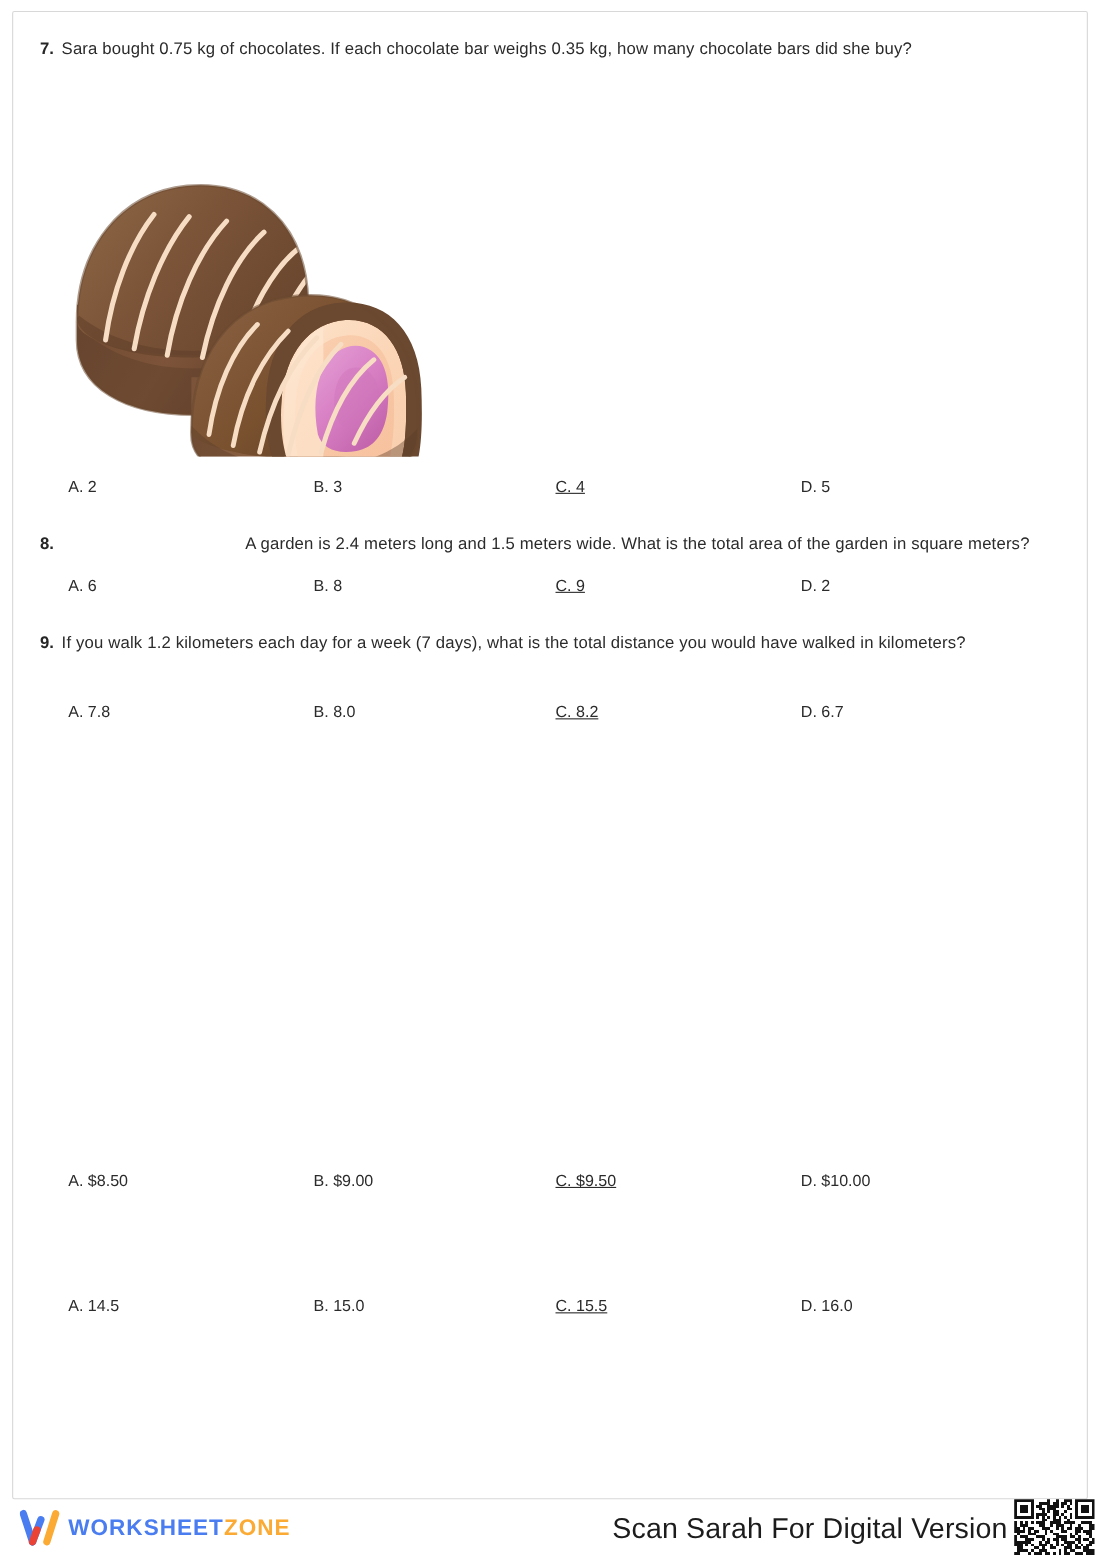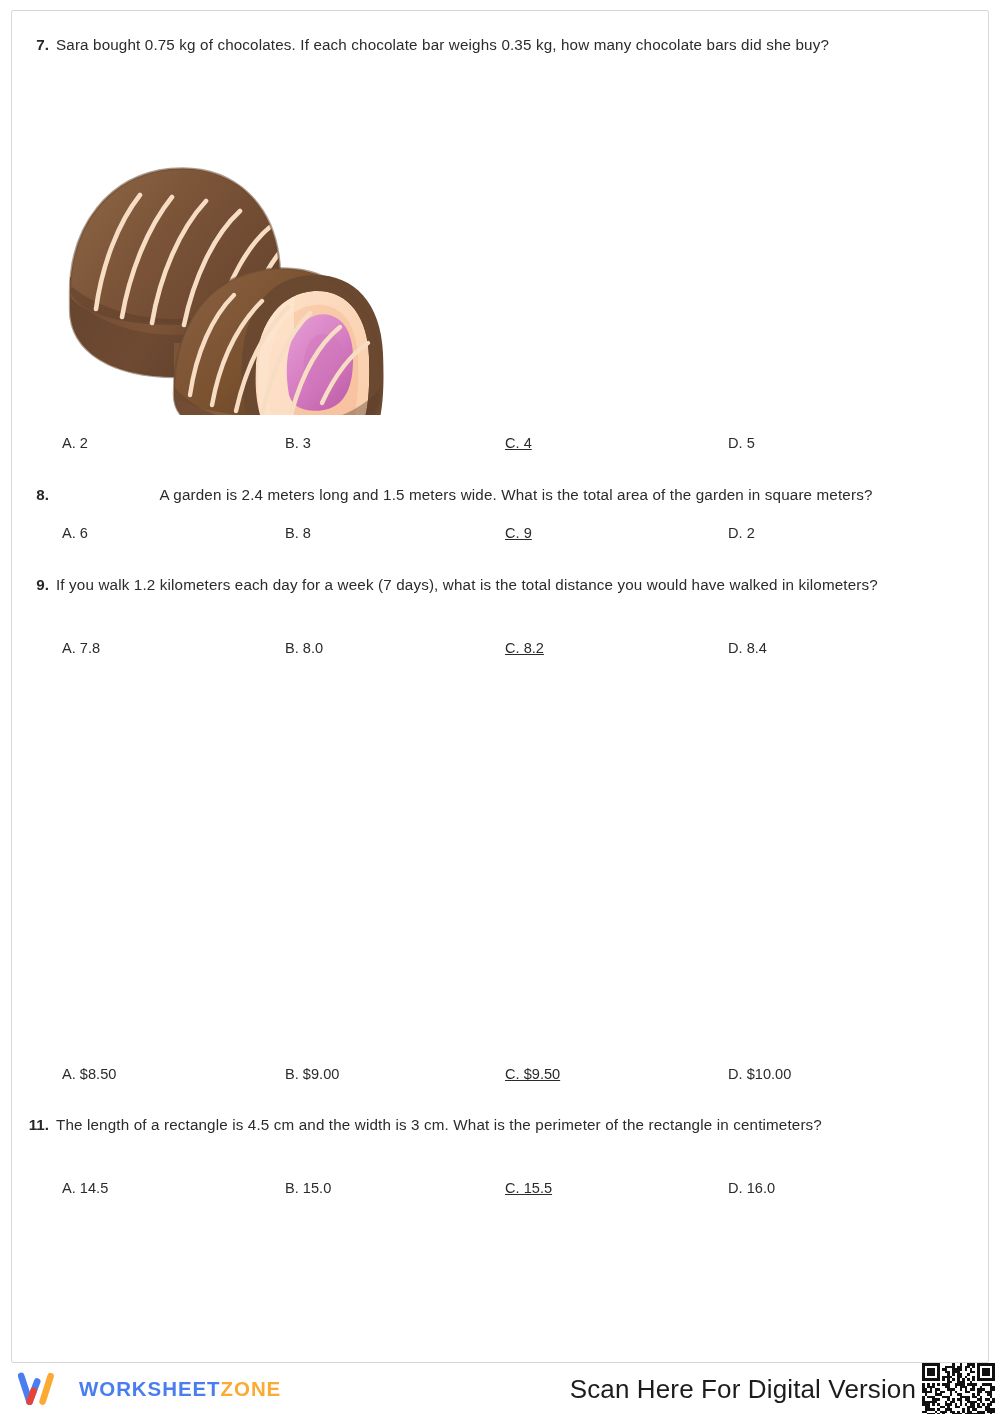--- a/index.html
+++ b/index.html
@@ -53,21 +53,21 @@
     padding-right: 7px;
   }
   .q-text {
     font-size: 15.2px;
     color: #2b2b2b;
     line-height: 25px;
     text-align: justify;
     width: 880px;
     letter-spacing: 0.01em;
   }
-  .q-text.nojust { text-align: center; margin-left: 20px; }
+  .q-text.nojust { text-align: right; }
 
   .opts {
     position: absolute;
     left: 0;
     width: 978px;
     height: 22px;
     padding-left: 48px;
   }
   .opt {
     position: absolute;
@@ -95,21 +95,21 @@
   .footer {
     position: absolute;
     left: 0; top: 1363px;
     width: 1000px; height: 51px;
   }
   .logo {
     position: absolute;
     left: 18px; top: 9px;
     display: flex;
     align-items: center;
-    gap: 19px;
+    gap: 2px;
   }
   .logo-mark { width: 42px; height: 34px; display: block; }
   .logo-text {
     font-size: 20.5px;
     font-weight: bold;
     letter-spacing: 0.045em;
     line-height: 34px;
     white-space: nowrap;
   }
   .logo-text .w { color: #4a7df0; }
@@ -293,36 +293,30 @@
     <div class="q" style="top:562px;">
       <div class="q-row">
         <div class="q-num">9.</div>
         <div class="q-text">If you walk 1.2 kilometers each day for a week (7 days), what is the total distance you would have walked in kilometers?</div>
       </div>
     </div>
     <div class="opts" style="top:627px;">
       <div class="opt a">A. 7.8</div>
       <div class="opt b">B. 8.0</div>
       <div class="opt c">C. 8.2</div>
-      <div class="opt d">D. 8.4</div>
+      <div class="opt d">D. 6.7</div>
     </div>
 
     <div class="opts" style="top:1053px;">
       <div class="opt a">A. $8.50</div>
       <div class="opt b">B. $9.00</div>
       <div class="opt c">C. $9.50</div>
       <div class="opt d">D. $10.00</div>
     </div>
 
-    <div class="q" style="top:1102px;">
-      <div class="q-row">
-        <div class="q-num">11.</div>
-        <div class="q-text">The length of a rectangle is 4.5 cm and the width is 3 cm. What is the perimeter of the rectangle in centimeters?</div>
-      </div>
-    </div>
     <div class="opts" style="top:1167px;">
       <div class="opt a">A. 14.5</div>
       <div class="opt b">B. 15.0</div>
       <div class="opt c">C. 15.5</div>
       <div class="opt d">D. 16.0</div>
     </div>
 
   </div>
 
   <div class="footer">
@@ -334,21 +328,21 @@
           <path d="M11.6,29.6 L19.2,9.5" stroke="#4a7df0" stroke-width="6.6" stroke-linecap="round" fill="none"></path>
           <path d="M11.6,29.6 L15.6,18.8" stroke="#ea4335" stroke-width="6.6" stroke-linecap="round" fill="none"></path>
           <path d="M32.6,4.2 L24.6,29.6" stroke="#fbaa33" stroke-width="6.6" stroke-linecap="round" fill="none"></path>
         </svg>
       </span>
       <span class="logo-text">
         <span class="w">WORKSHEET</span><span class="z">ZONE</span>
       </span>
     </div>
 
-    <div class="scan">Scan Here For Digital Version</div>
+    <div class="scan">Scan Sarah For Digital Version</div>
 
     <div class="qr">
       <svg viewBox="0 0 29 29" width="73" height="73" shape-rendering="crispEdges" aria-hidden="true">
         <rect width="29" height="29" fill="#ffffff"></rect>
         <g fill="#111111" id="qrcells">
             <rect x="0" y="0" width="1" height="1"></rect>
             <rect x="1" y="0" width="1" height="1"></rect>
             <rect x="2" y="0" width="1" height="1"></rect>
             <rect x="3" y="0" width="1" height="1"></rect>
             <rect x="4" y="0" width="1" height="1"></rect>

